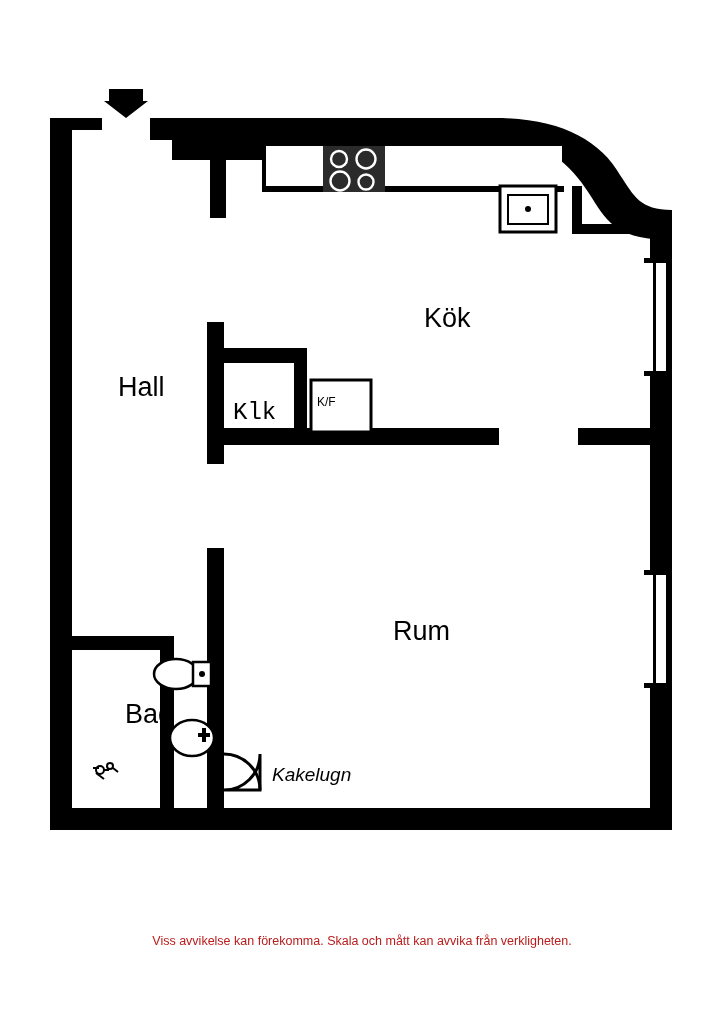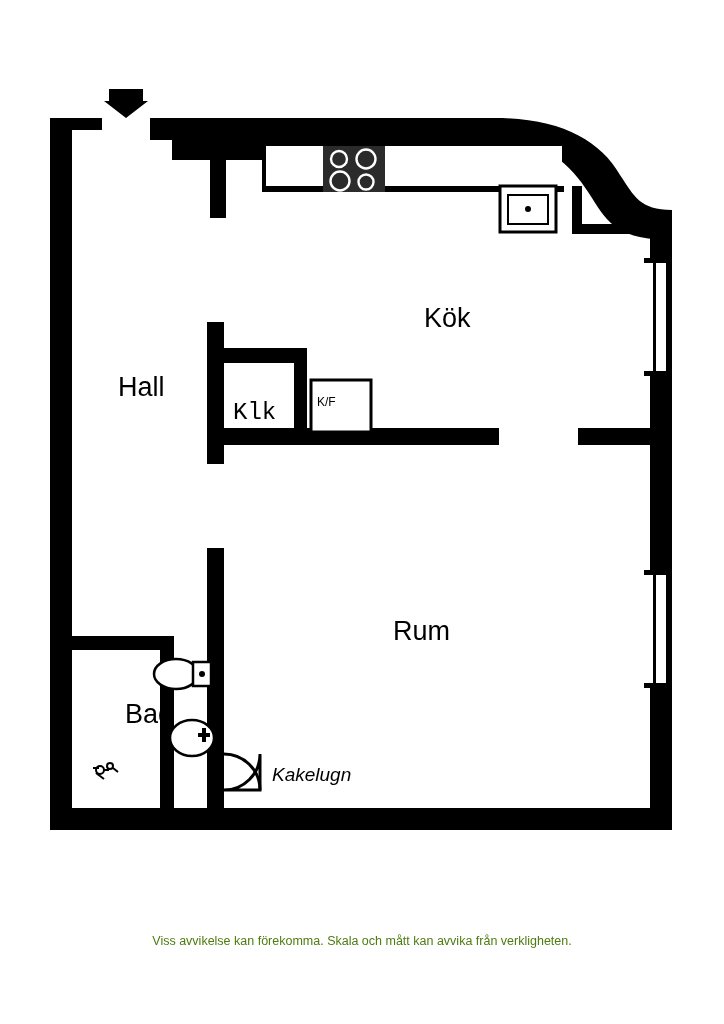--- a/index.html
+++ b/index.html
@@ -36,21 +36,21 @@
   .label-kakelugn { left: 272px; top: 764px; font-size: 19px; font-style: italic; }
   .label-s     { left: 606px; top: 198px; font-size: 19px; }
 
   .disclaimer {
     position: absolute;
     left: 0;
     top: 934px;
     width: 724px;
     text-align: center;
     font-size: 12.5px;
-    color: #4d7c0f;
+    color: #b91c1c;
   }
   .footer {
     position: absolute;
     left: 0;
     top: 962px;
     width: 724px;
     height: 40px;
   }
 </style>
 </head>

